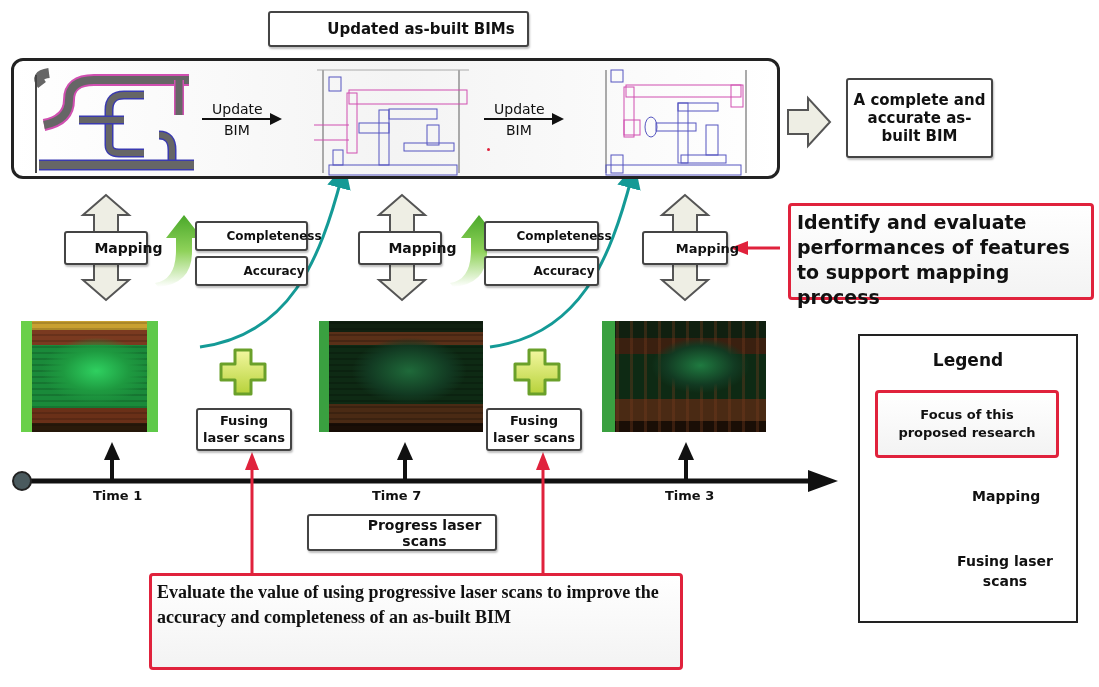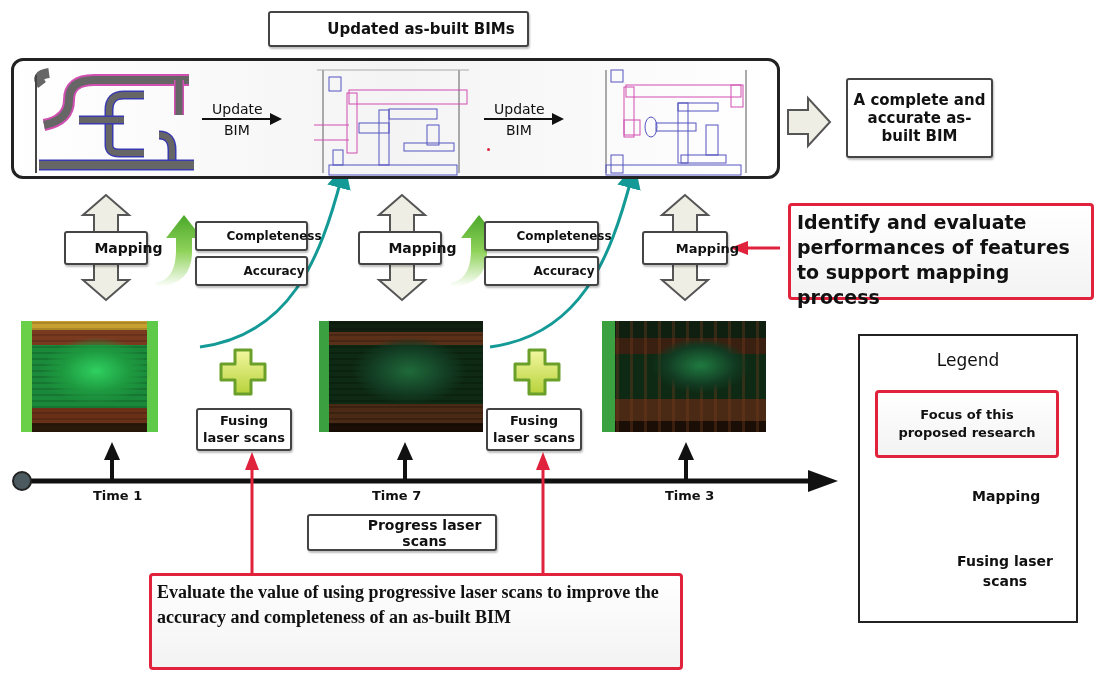--- a/index.html
+++ b/index.html
@@ -199,19 +199,19 @@
 
 <div class="lbl" style="left:93px;top:488px;font-size:13px;">Time 1</div>
 <div class="lbl" style="left:372px;top:488px;font-size:13px;">Time 7</div>
 <div class="lbl" style="left:665px;top:488px;font-size:13px;">Time 3</div>
 
 <div class="box" style="left:307px;top:514px;width:190px;height:37px;font-size:14px;">Progress laser scans</div>
 
 <div class="redbox" style="left:149px;top:573px;width:534px;height:97px;font-size:18px;line-height:1.4;padding:4px 5px;font-family:Liberation Serif, serif;">Evaluate the value of using progressive laser scans to improve the accuracy and completeness of an as-built BIM</div>
 
 <div class="abs" style="left:858px;top:334px;width:220px;height:289px;border:2px solid #222;background:#fff;box-sizing:border-box;">
-  <div style="position:absolute;left:0;right:0;top:14px;text-align:center;font-weight:normal;font-size:17px;">Legend</div>
+  <div style="position:absolute;left:0;right:0;top:14px;text-align:center;font-weight:bold;font-size:17px;">Legend</div>
   <div class="redbox" style="left:15px;top:54px;width:184px;height:68px;font-size:13px;line-height:1.4;display:flex;align-items:center;justify-content:center;text-align:center;padding:16px 20px;">Focus of this proposed research</div>
   <div style="position:absolute;left:112px;top:152px;font-weight:bold;font-size:14px;">Mapping</div>
   <div style="position:absolute;left:95px;top:215px;width:100px;text-align:center;font-weight:bold;font-size:14px;line-height:1.45;">Fusing laser scans</div>
 </div>
 
 <div class="abs" style="left:487px;top:148px;width:3px;height:3px;background:#e0223c;border-radius:50%;"></div>
 
 </body></html>

